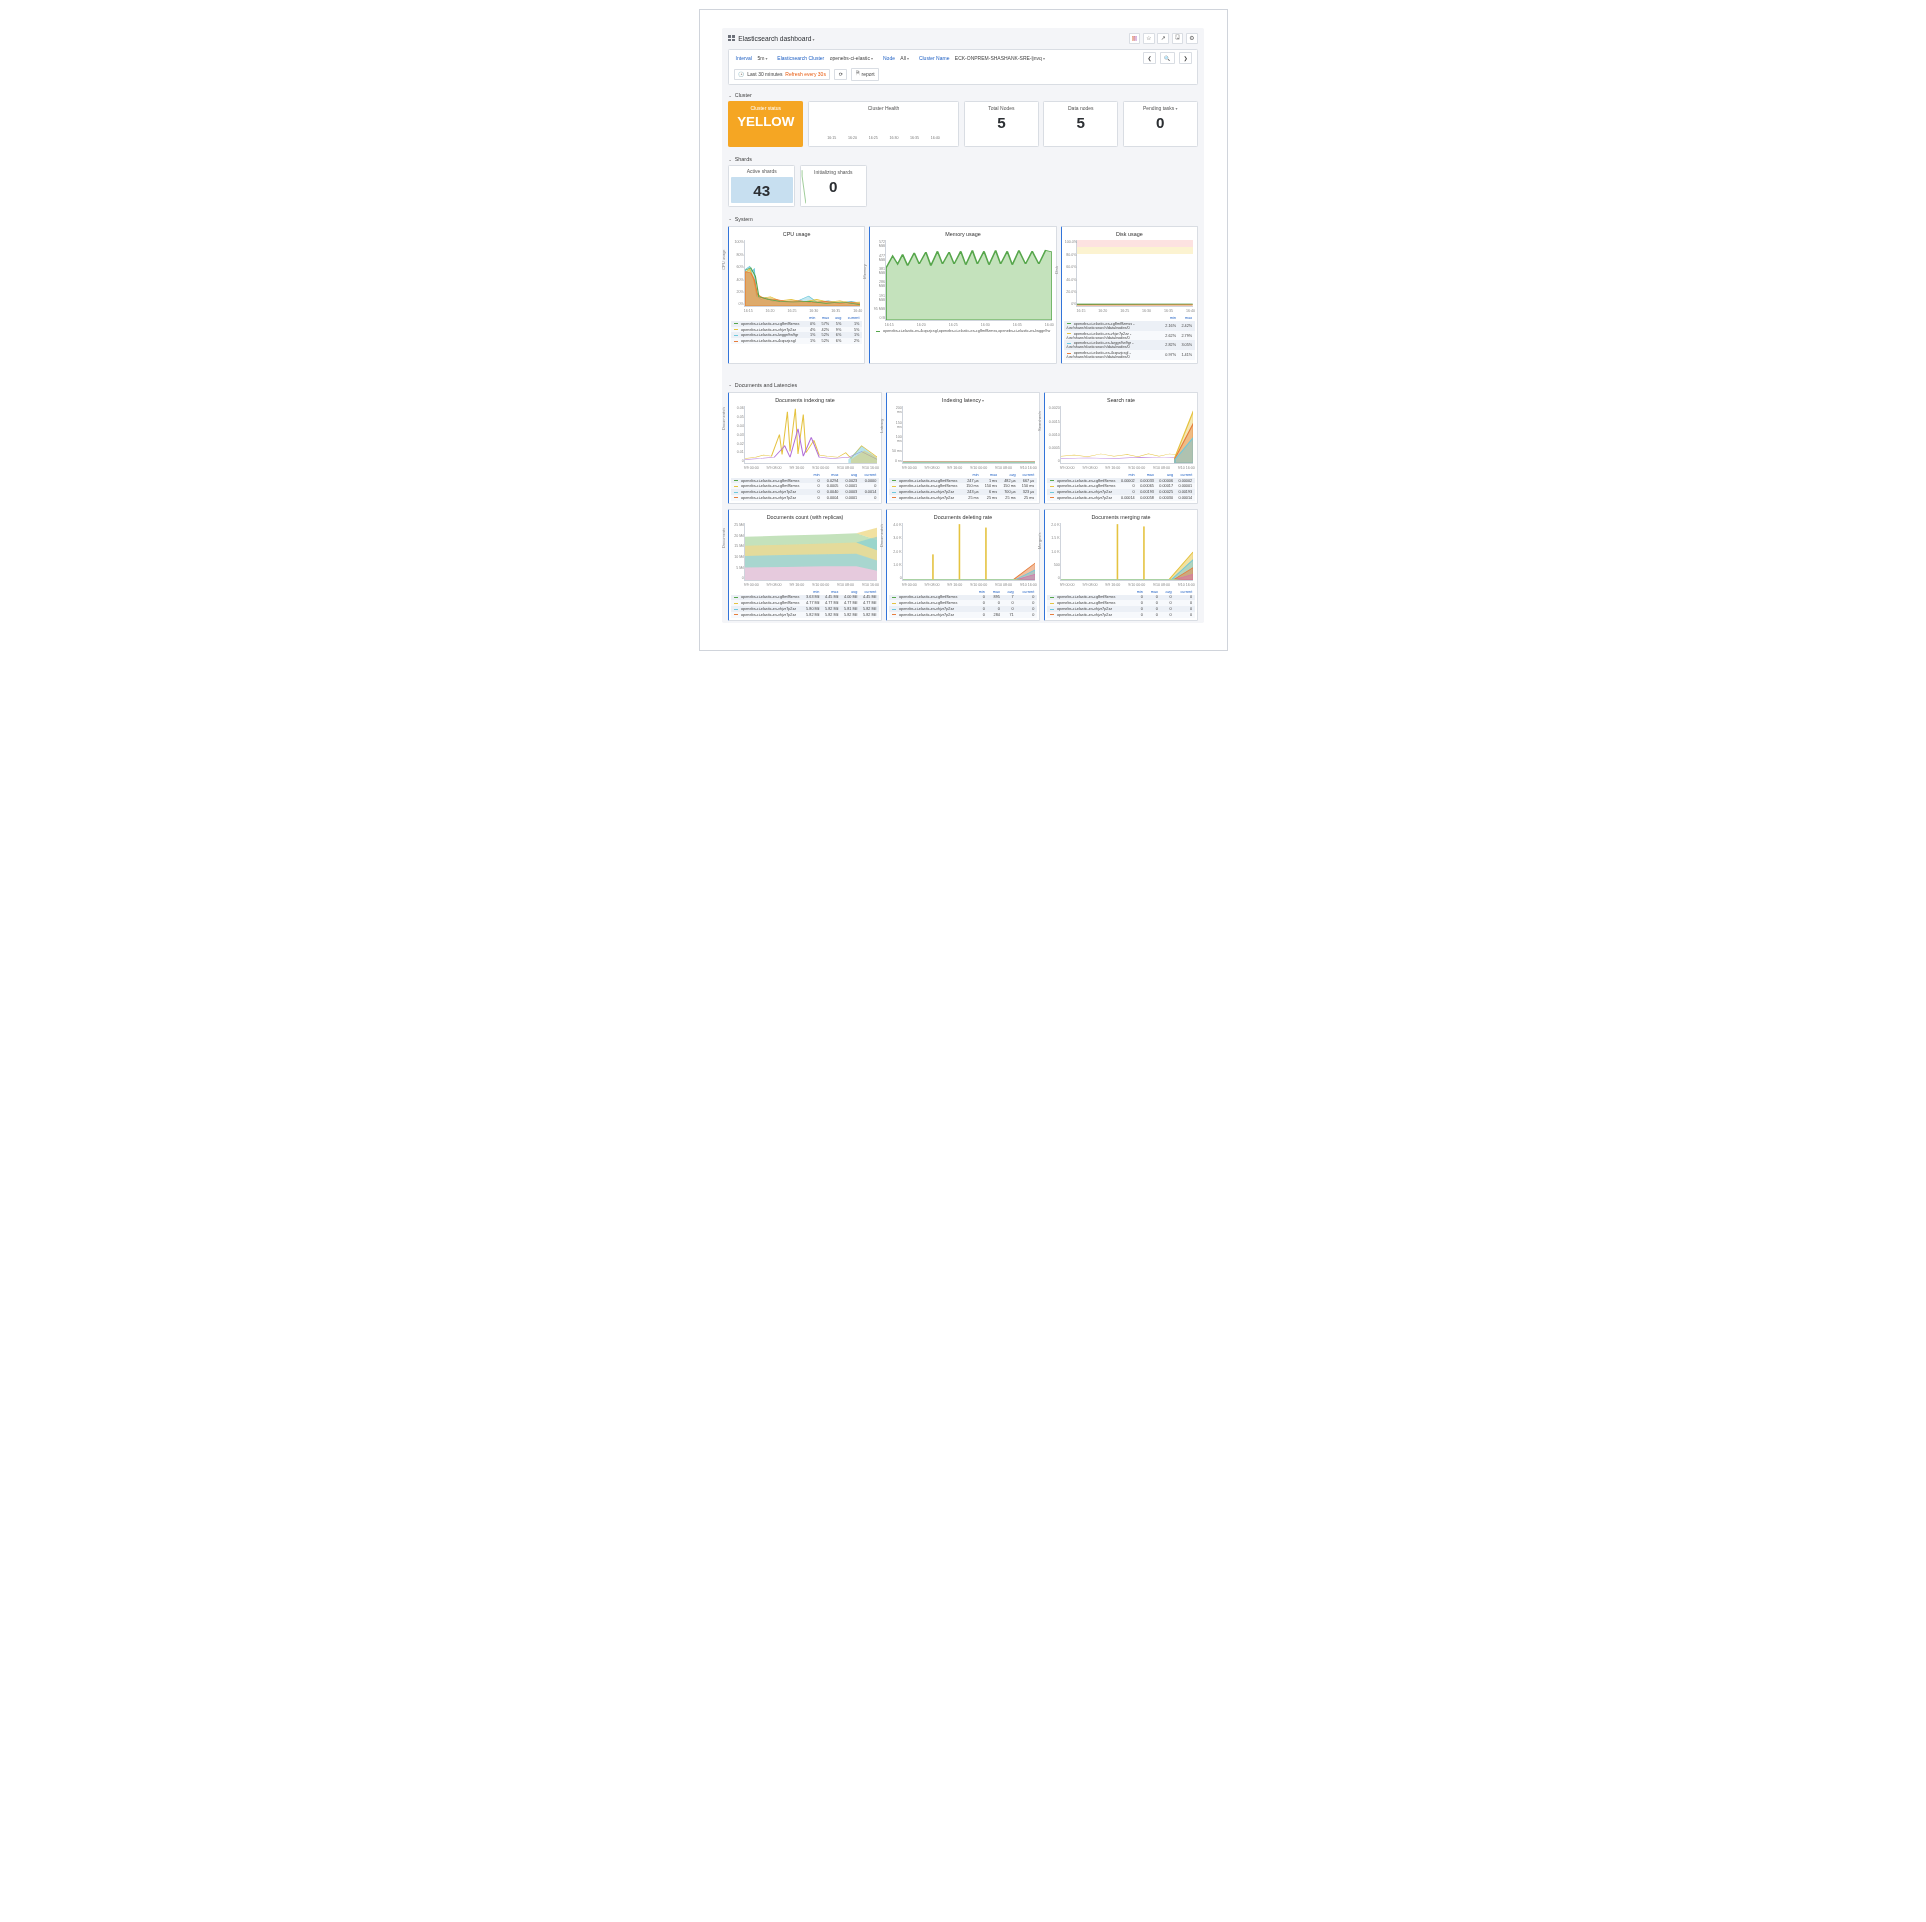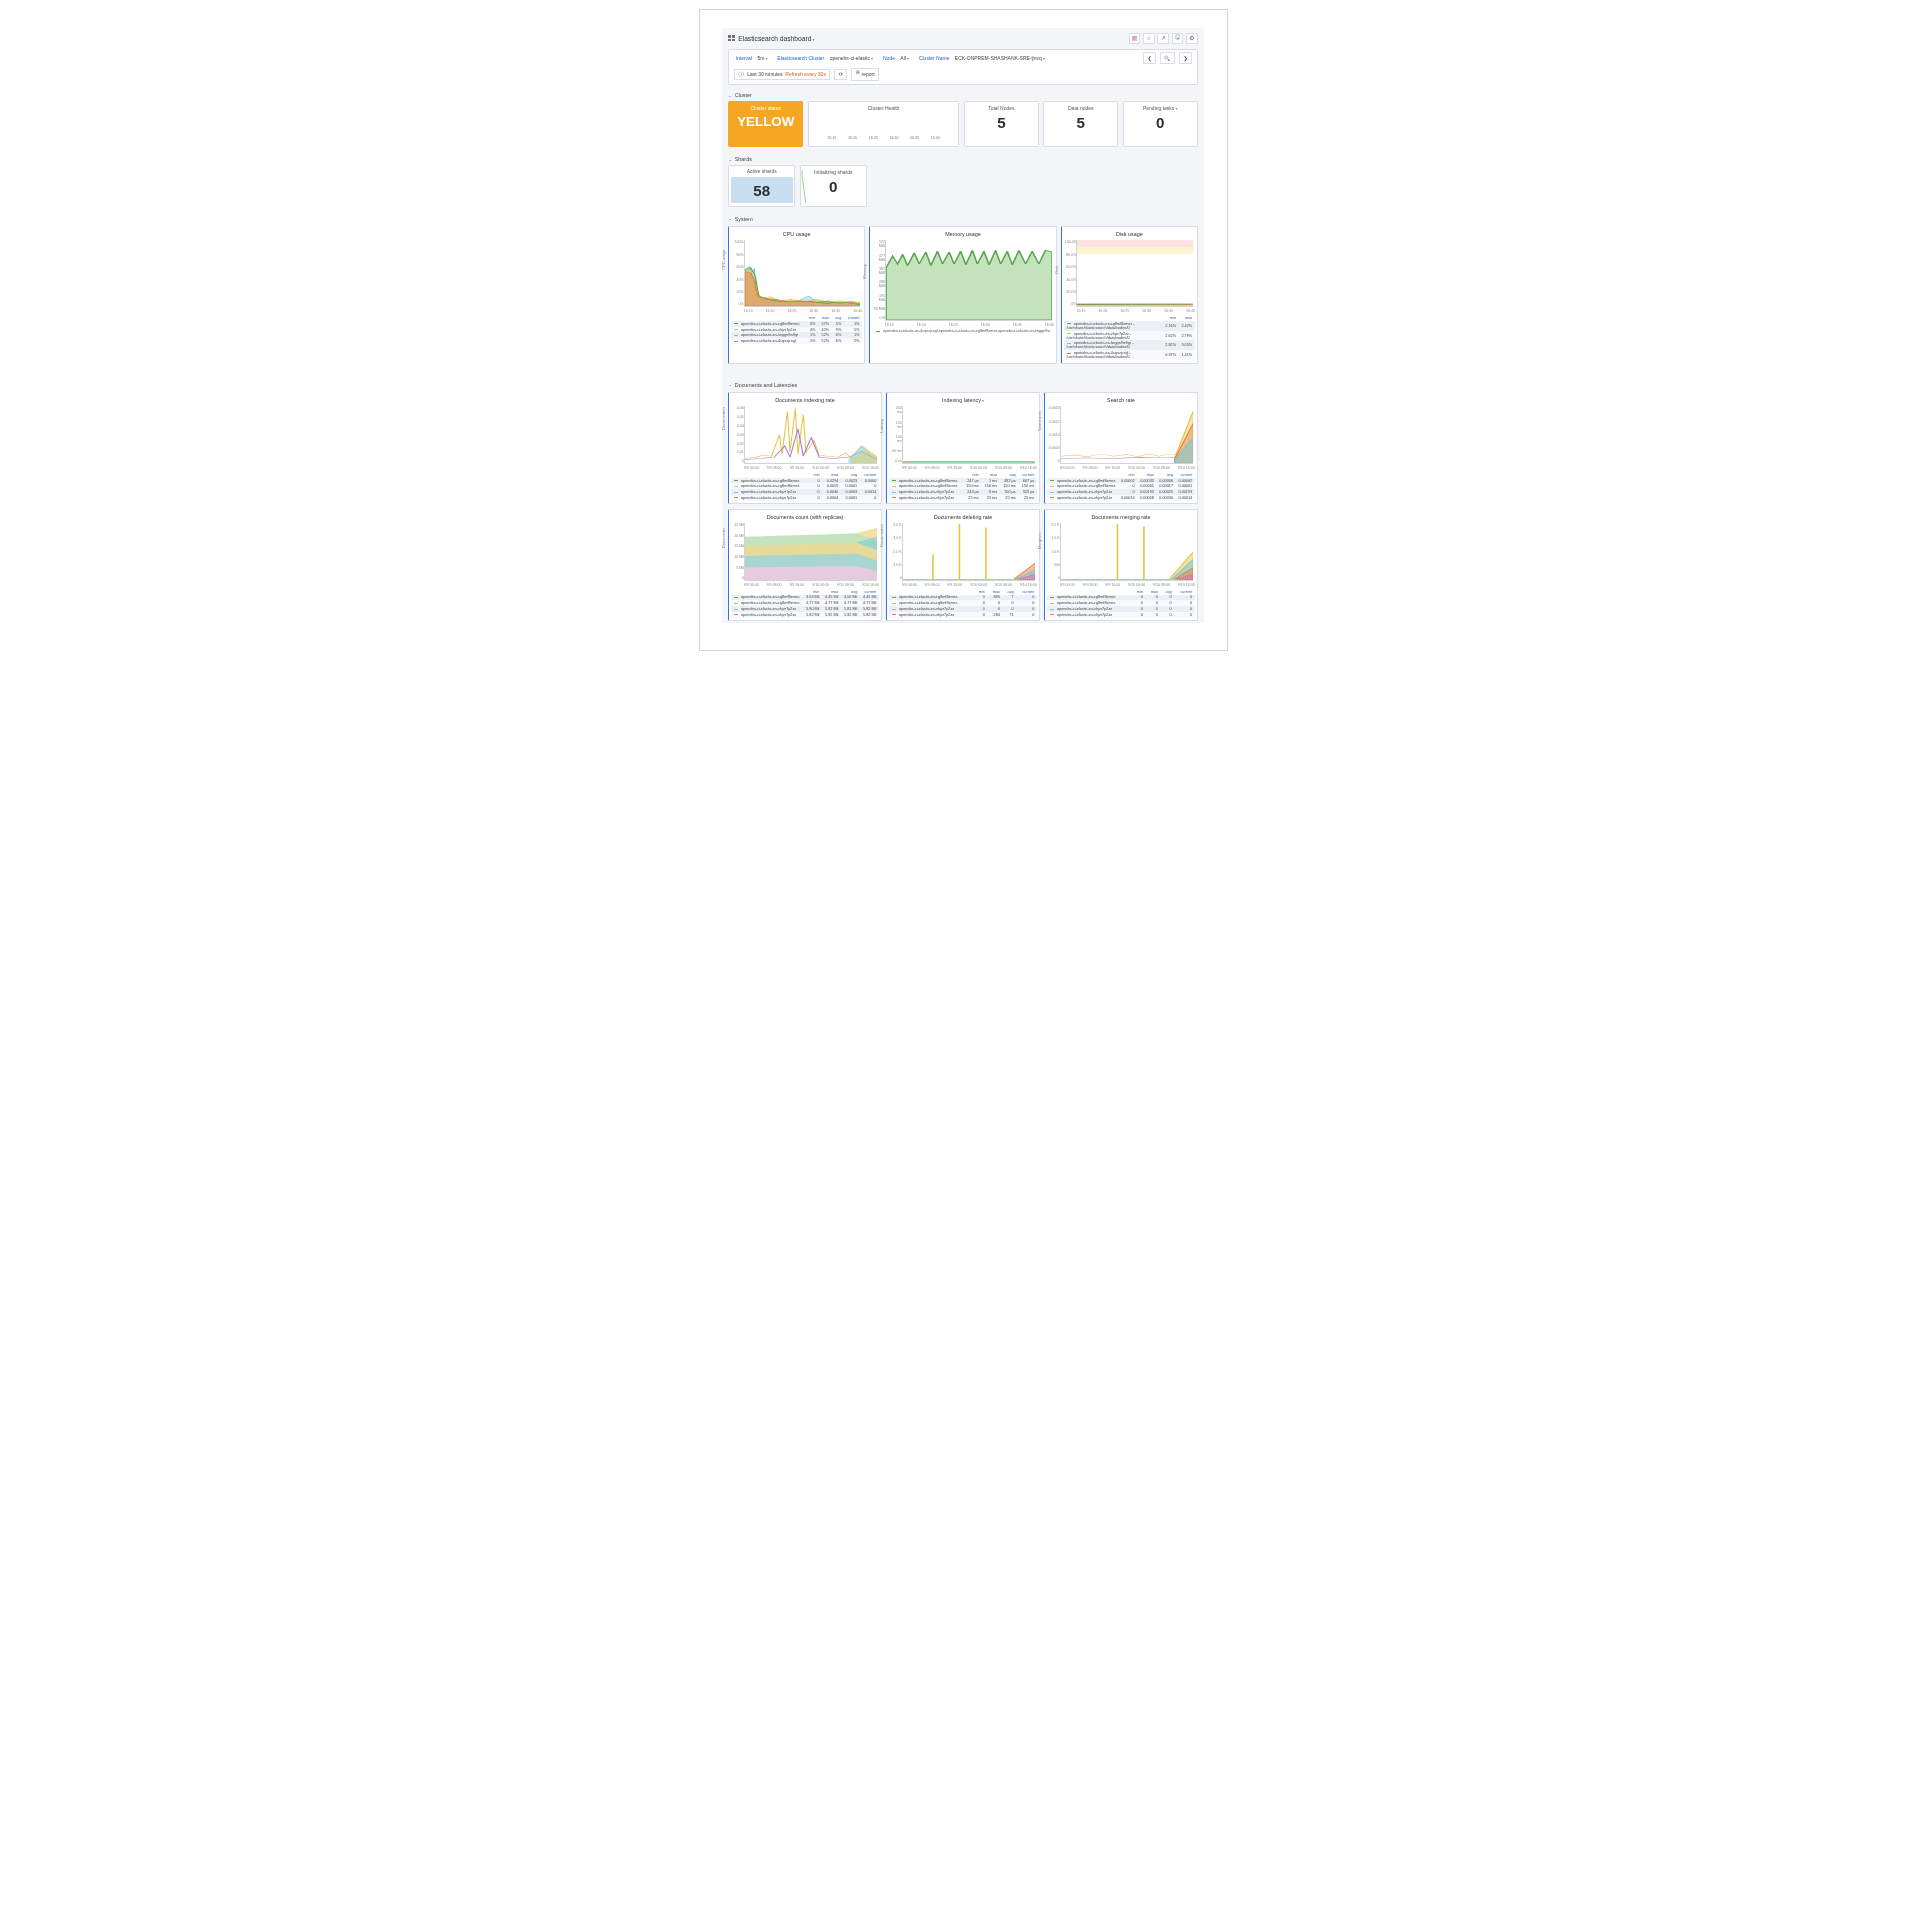--- a/index.html
+++ b/index.html
@@ -244,21 +244,21 @@
       </div>
     </div>
   </div>
 
   <div class="section">
     <div class="row-hdr">Shards</div>
     <div class="card-row shards-row">
       <div class="stat-card" style="padding:2.7px 1.8px">
         <div class="stat-title">Active shards</div>
         <div class="blue-box-inner">
-              <div class="stat-big">58</div>
+              <div class="stat-big">43</div>
             </div>
       </div>
       <div class="stat-card">
         <div class="spark"><svg viewBox="0 0 10 60" preserveAspectRatio="none">
                 <path d="M2 2 L2 12 L9 58" fill="none" stroke="#56a64b" stroke-width="1"></path>
               </svg></div>
         <div class="stat-title">Initializing shards</div>
         <div class="stat-big">0</div>
       </div>
     </div>

